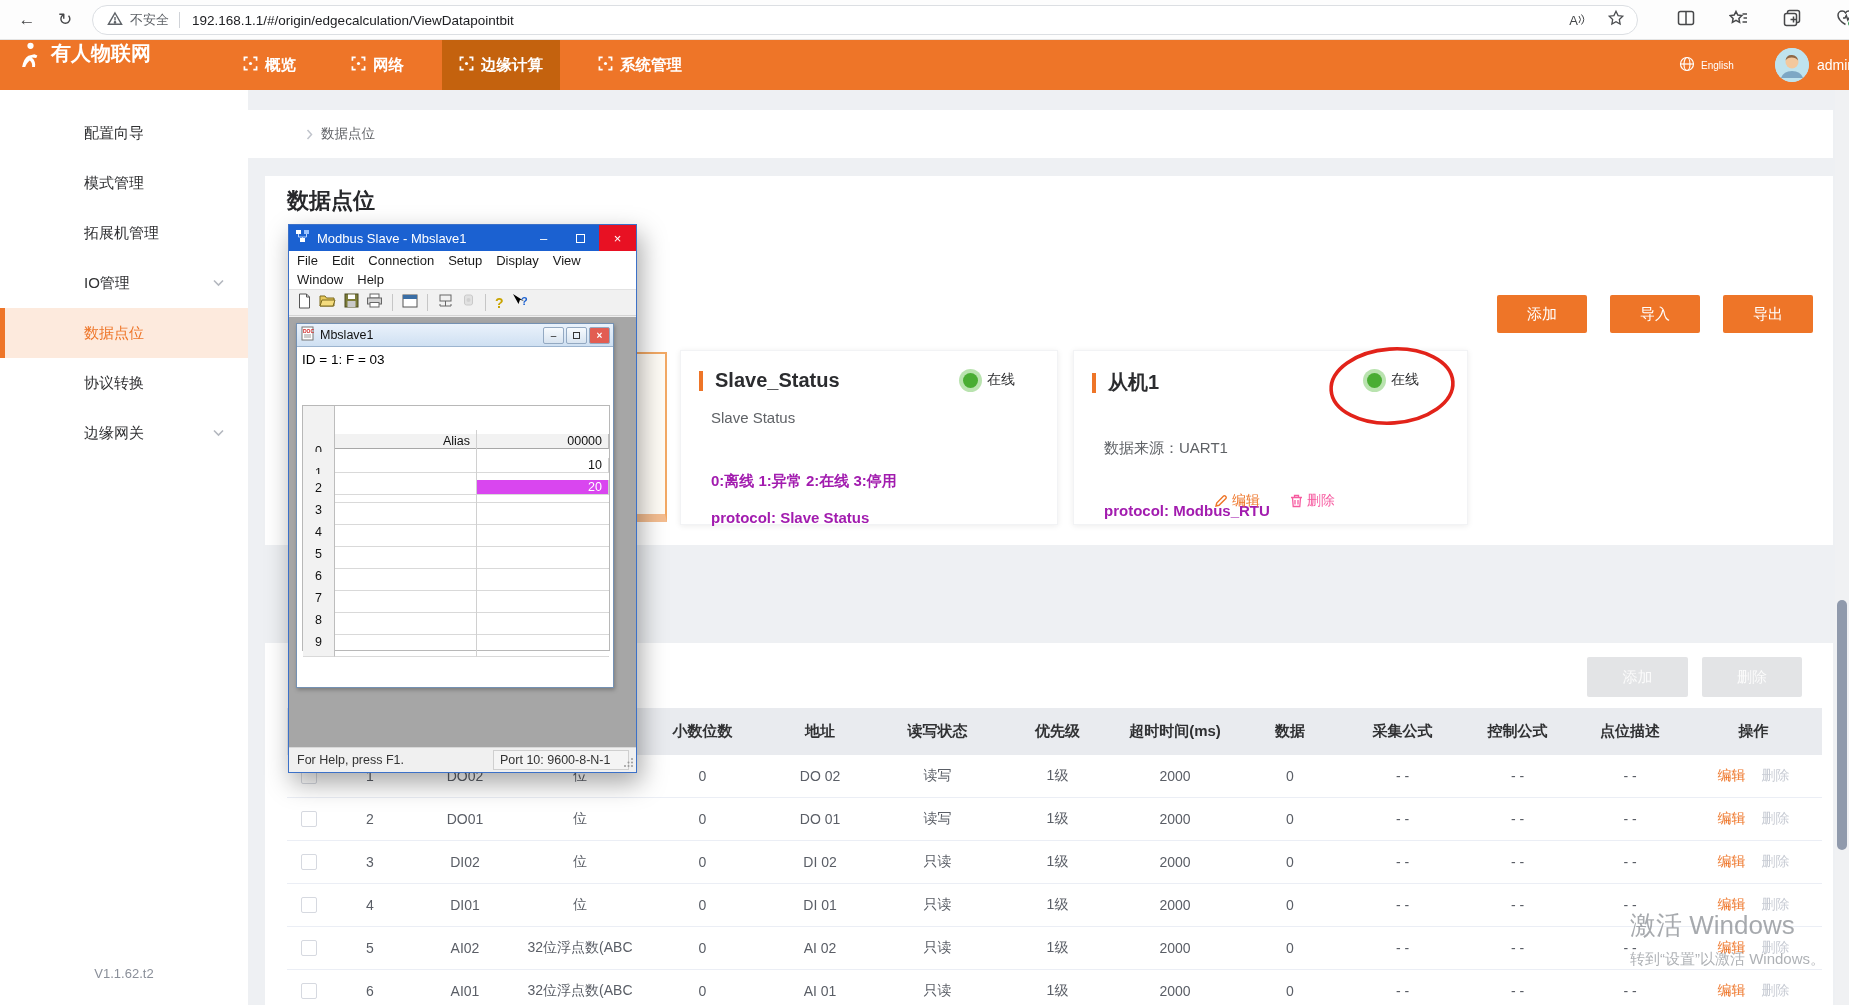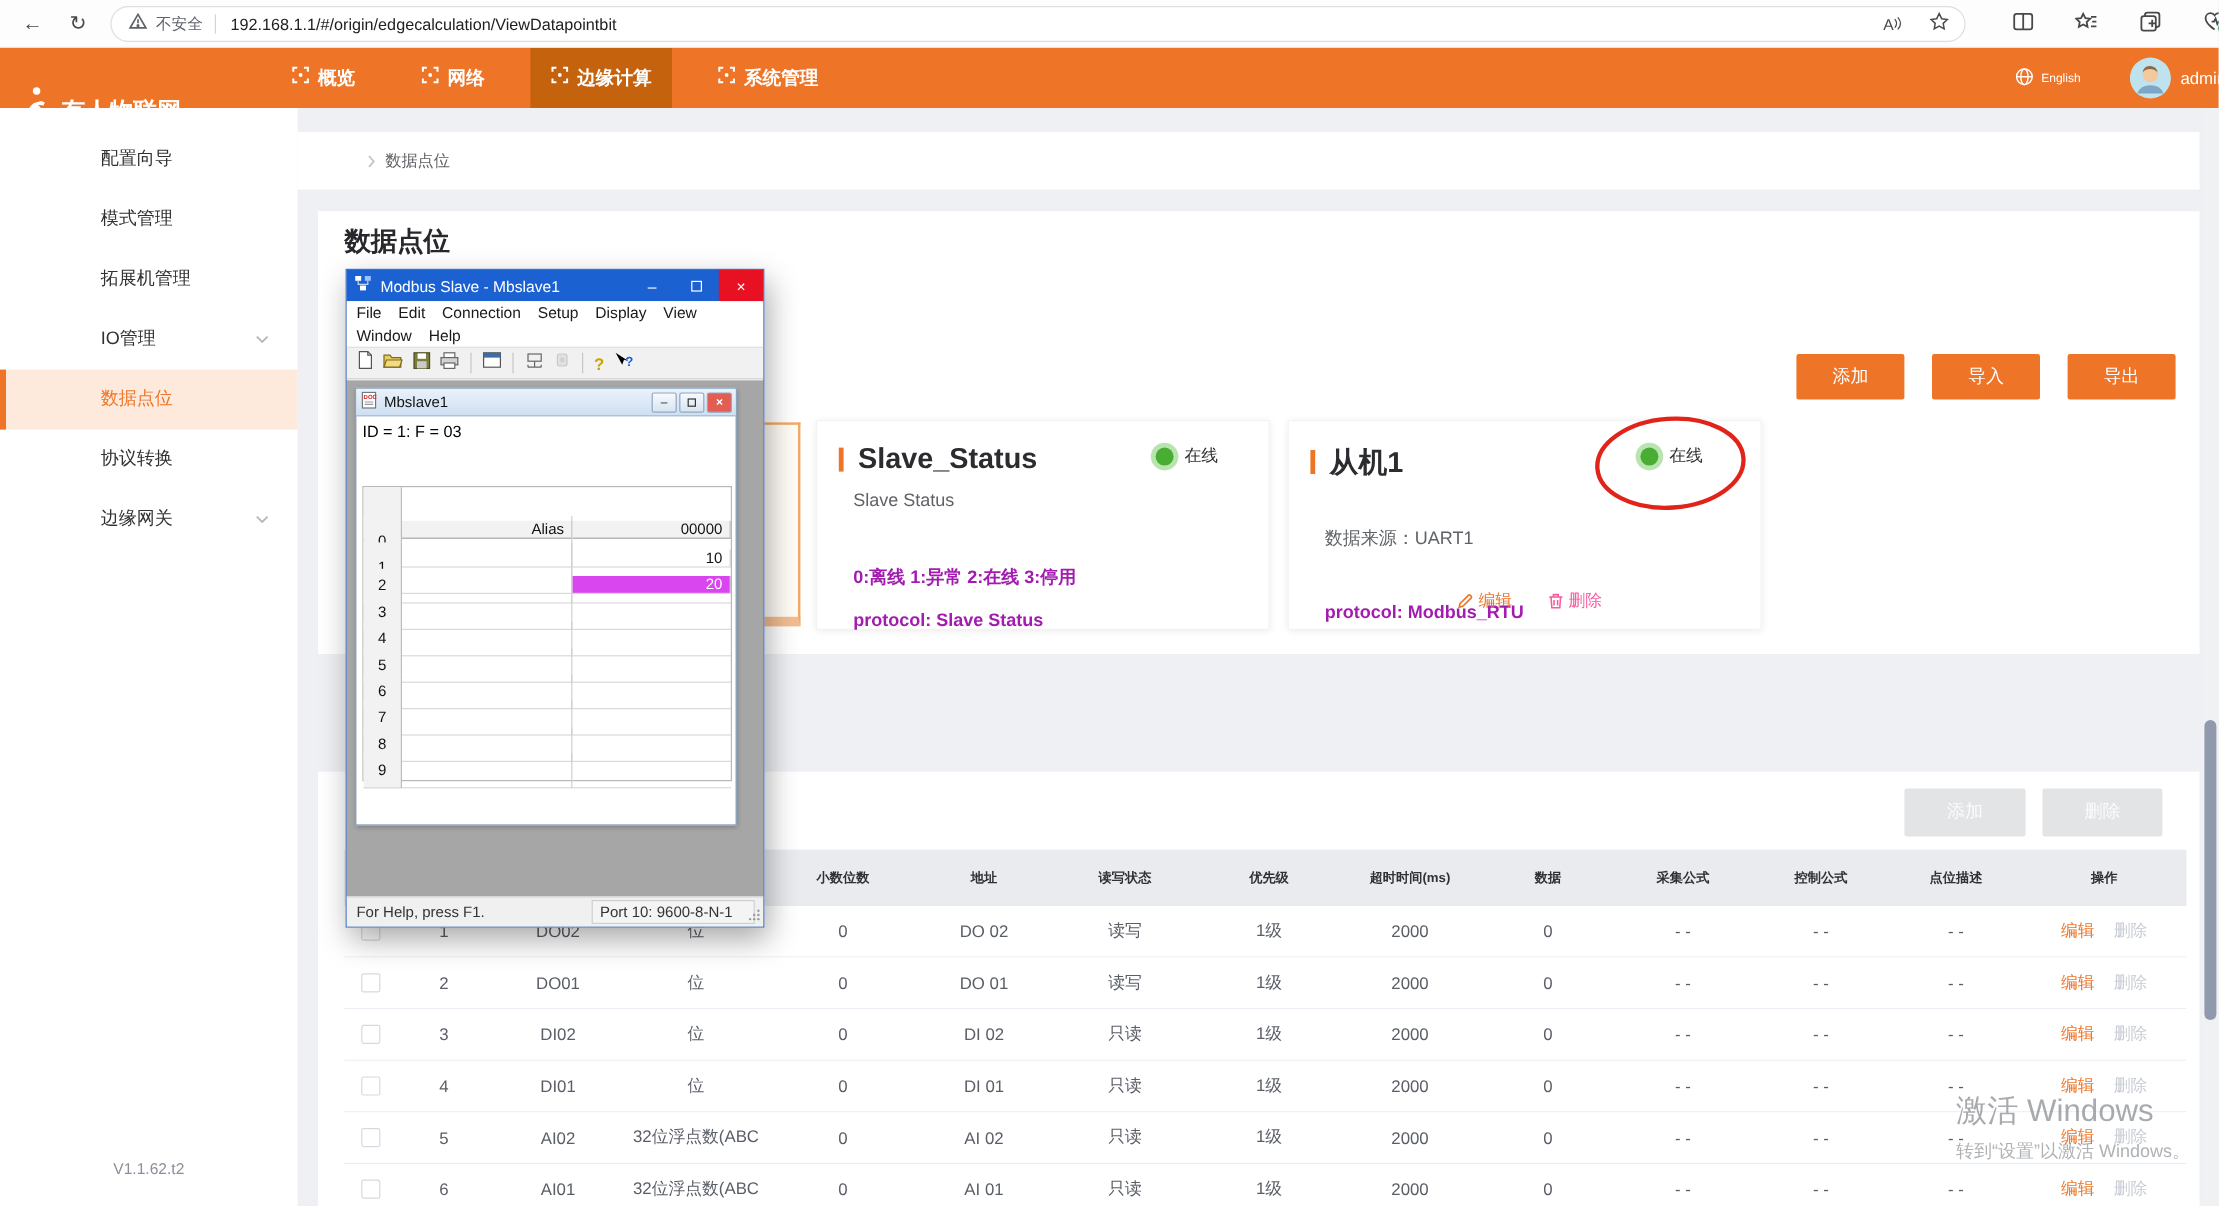--- a/index.html
+++ b/index.html
@@ -14,21 +14,21 @@
   .url-pill { position:absolute; left:92px; top:5px; width:1546px; height:30px; border:1px solid #dcdfe3; background:#fff; border-radius:15px; display:flex; align-items:center; padding:0 14px; }
   .sec-label { font-size:13px; color:#5f6368; margin:0 10px 0 7px; }
   .pill-div { width:1px; height:16px; background:#d0d3d8; margin-right:12px; }
   .url-text { font-size:13.5px; color:#202124; }
   .pill-right { position:absolute; right:12px; top:0; height:28px; display:flex; align-items:center; gap:22px; }
   .read-aloud { font-size:13px; color:#45474a; }
   .edge-icons { position:absolute; top:8px; display:flex; gap:33px; }
 
   
   .app-header { left:0; top:40px; width:1849px; height:50px; background:#ee7528; z-index:5; }
-  .brand { position:absolute; left:14px; top:0; height:66px; display:flex; align-items:flex-end; gap:7px; color:#fff; font-size:20px; font-weight:bold; }
+  .brand { position:absolute; left:14px; top:0; height:66px; display:flex; align-items:flex-start; gap:7px; color:#fff; font-size:20px; font-weight:bold; }
   .nav { position:absolute; left:226px; top:0; height:50px; display:flex; }
   .nav-item { display:flex; align-items:center; gap:7px; padding:0 17px; margin-right:21px; color:#fff; font-size:15.5px; font-weight:bold; cursor:pointer; }
   .nav-item.active { background:#c4620e; }
   .hdr-right { position:absolute; right:0; top:0; height:50px; width:170px; }
   .lang { position:absolute; left:0; top:16px; display:flex; gap:6px; align-items:center; color:#fff; font-size:10px; cursor:pointer; }
   .avatar { position:absolute; left:96px; top:8px; width:34px; height:34px; border-radius:50%; background:#bfe0ea; overflow:hidden; }
   .uname { position:absolute; left:138px; top:17px; color:#fff; font-size:14px; width:34px; overflow:hidden; white-space:nowrap; }
 
   
   .sidebar { left:0; top:90px; width:248px; height:915px; background:#fff; z-index:2; }
@@ -50,35 +50,35 @@
   .btn { position:absolute; width:90px; height:38px; background:#ee7528; color:#fff; font-size:15px; text-align:center; line-height:38px; border-radius:2px; cursor:pointer; }
   .btn-gray { position:absolute; height:40px; background:#e3e4e6; color:#fbfbfb; font-size:15px; text-align:center; line-height:40px; border-radius:2px; cursor:pointer; }
 
   
   .card { position:absolute; background:#fff; box-shadow:0 1px 6px rgba(0,0,0,0.08); border:1px solid #f2f3f5; }
   .card-hidden { left:600px; top:352px; width:67px; height:170px; background:#fffcf6; border:2px solid #f3a964; border-bottom:8px solid #f4bd90; box-shadow:none; }
   .card1 { left:680px; top:350px; width:378px; height:175px; }
   .card2 { left:1073px; top:350px; width:395px; height:175px; }
   .card-title-row { position:absolute; left:18px; top:18px; display:flex; align-items:center; }
   .tbar { width:4px; height:20px; background:#ee7528; margin-right:12px; }
-  .card-title { font-size:24px; font-weight:bold; color:#2b2c2f;text-align:right; }
+  .card-title { font-size:20px; font-weight:bold; color:#2b2c2f;text-align:right; }
   .status { position:absolute; top:20px; display:flex; align-items:center; gap:9px; font-size:14px; color:#303133; }
   .dot { width:15px; height:15px; border-radius:50%; background:#49ad33; box-shadow:0 0 0 4px rgba(116,199,95,0.5); }
   .cline { position:absolute; left:30px; font-size:15px; color:#5f6266; }
   .cbold { font-weight:bold; color:#a21caf;margin-top:28px; }
   .ring-svg { position:absolute; left:252px; top:-8px; transform:rotate(-4deg); }
   .card-links { position:absolute; left:140px; top:141px; display:flex; gap:30px; font-size:14px; }
   .lk-edit { color:#ee7528; display:flex; gap:4px; align-items:center; cursor:pointer; }
   .lk-del { color:#f65ba0; display:flex; gap:4px; align-items:center; cursor:pointer; }
 
   
   .dp-grid { display:grid; grid-template-columns:43px 80px 110px 120px 125px 110px 125px 115px 120px 110px 115px 115px 110px 137px; }
   .dp-table { left:287px; top:708px; width:1535px; }
   .dp-head { height:47px; background:#e9ebef; }
-  .dp-head .th { display:flex; align-items:center; justify-content:center; font-size:11px; font-weight:bold; color:#303133; }
+  .dp-head .th { display:flex; align-items:center; justify-content:center; font-size:15px; font-weight:bold; color:#303133; }
   .dp-row { height:43px; background:#fff; border-bottom:1px solid #ebeef5; }
   .dp-row .td { display:flex; align-items:center; justify-content:center; font-size:14px; color:#5a5e66; overflow:hidden; white-space:nowrap; }
   .cb { width:16px; height:16px; border:1px solid #d6d9e0; border-radius:2px; background:#fff; cursor:pointer; }
   .op-edit { color:#ee7528; margin-right:16px; cursor:pointer; }
   .op-del { color:#c8ccd4; cursor:pointer; }
 
   
   .watermark { left:1630px; top:908px; z-index:60; pointer-events:none; }
   .wm1 { font-size:26px; color:rgba(108,113,120,0.6); }
   .wm2 { font-size:15px; color:rgba(108,113,120,0.55); margin-top:7px; }

